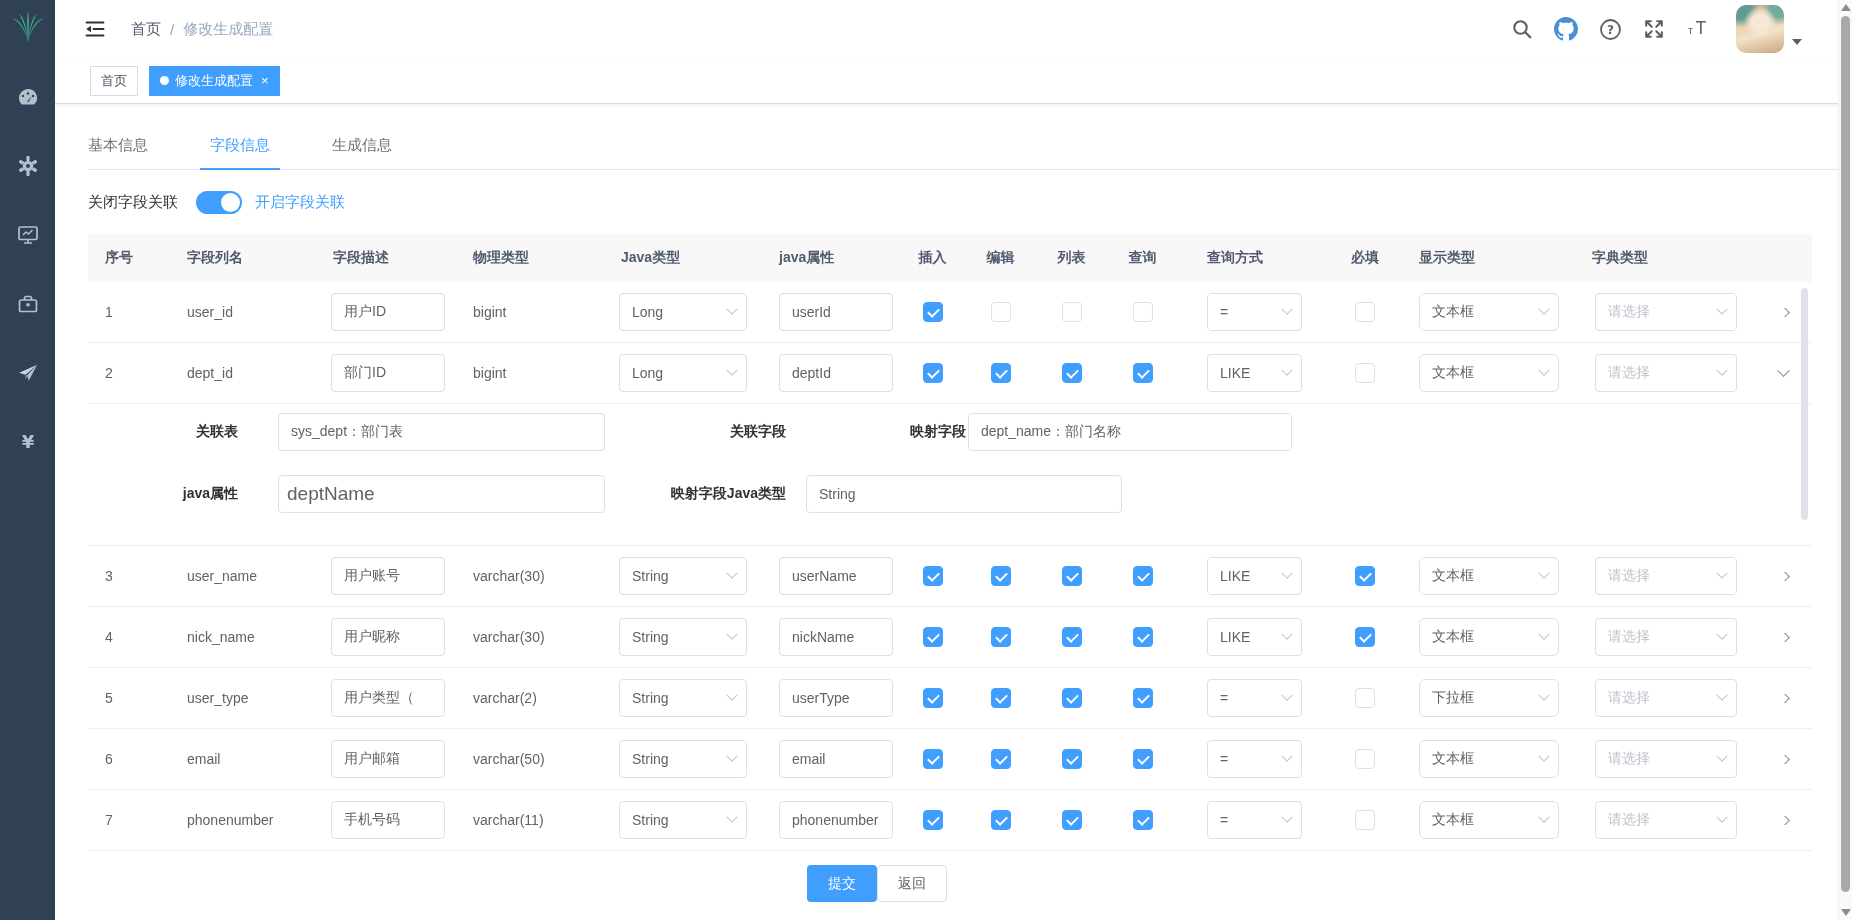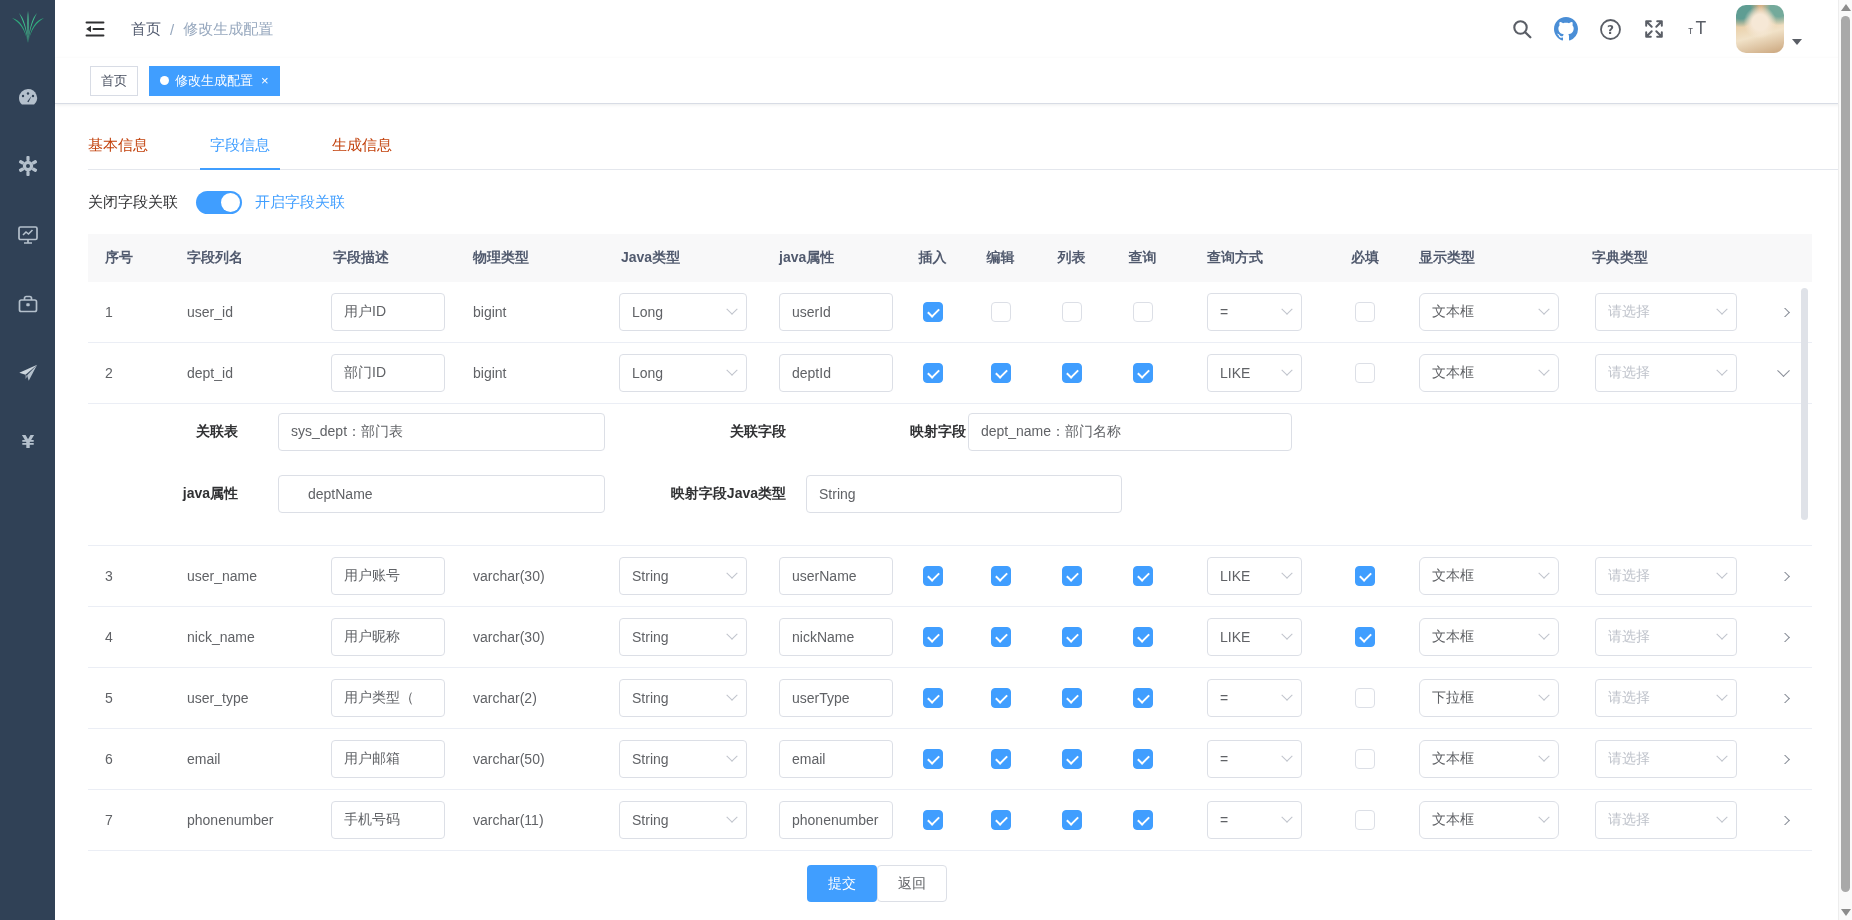--- a/index.html
+++ b/index.html
@@ -39,21 +39,21 @@
     background:#fff; color:#495060; font-size:13px; cursor:pointer; gap:6px; }
   .tag.active { background:#409eff; border-color:#409eff; color:#fff; }
   .tag .dot { width:9px; height:9px; border-radius:50%; background:#fff; display:inline-block; }
   .tag .close { font-size:13px; margin-left:2px; }
 
   
   .card { padding:0 0 0 33px; position:relative; }
 
   .tabs { display:flex; height:66px; border-bottom:1px solid #e4e7ed; padding-top:18px; margin-right:7px; }
   .tab { display:flex; align-items:center; margin-right:62px; position:relative; font-size:15px;
-    color:#c2410c; cursor:pointer; font-weight:500; }
+    color:#737373; cursor:pointer; font-weight:500; }
   .tab.active { color:#409eff; }
   .tab.active::after { content:''; position:absolute; left:-10px; right:-10px; bottom:-1px; height:2px; background:#409eff; }
 
   .toggle-row { height:64px; display:flex; align-items:center; font-size:15px; color:#303133; }
   .switch { width:46px; height:23px; border-radius:12px; background:#409eff; margin:0 13px 0 18px;
     position:relative; cursor:pointer; flex:0 0 auto; }
   .switch .knob { position:absolute; right:2px; top:2px; width:19px; height:19px; border-radius:50%; background:#fff; }
   .toggle-on-label { color:#409eff; font-size:15px; }
 
   
@@ -94,21 +94,21 @@
 
   
   .xpanel { height:142px; border-bottom:1px solid #ebeef5; padding-top:9px; font-size:14px; }
   .prow { display:flex; align-items:center; height:38px; margin-top:0; }
   .prow + .prow { margin-top:24px; }
   .plabel { font-weight:bold; color:#303133; text-align:right; white-space:nowrap; }
   .pl1 { width:150px; } .pl2 { width:181px; } .pl3 { width:180px; }
   .pfield { height:38px; border:1px solid #dcdfe6; border-radius:4px; display:flex; align-items:center;
     justify-content:space-between; padding:0 12px; color:#606266; background:#fff; }
   .pf1 { margin-left:40px; width:327px; } .pf2 { margin-left:20px; width:316px; } .pf3 { margin-left:2px; width:324px; }
-  .pinput { border:1px solid #dcdfe6; border-radius:4px; height:38px; padding:0 29px; font-size:14px;
+  .pinput { border:1px solid #dcdfe6; border-radius:4px; height:38px; padding:0 8px; font-size:19px;
     color:#606266; font-family:inherit; outline:none; }
 
   
   .footer { display:flex; padding:14px 0 0 719px; }
   .btn { height:37px; padding:0 20px; border-radius:4px; font-size:14px; cursor:pointer;
     display:flex; align-items:center; border:1px solid transparent; font-family:inherit; }
   .btn.primary { background:#409eff; color:#fff; }
   .btn.plain { background:#fff; color:#606266; border-color:#dcdfe6; }
 
   

